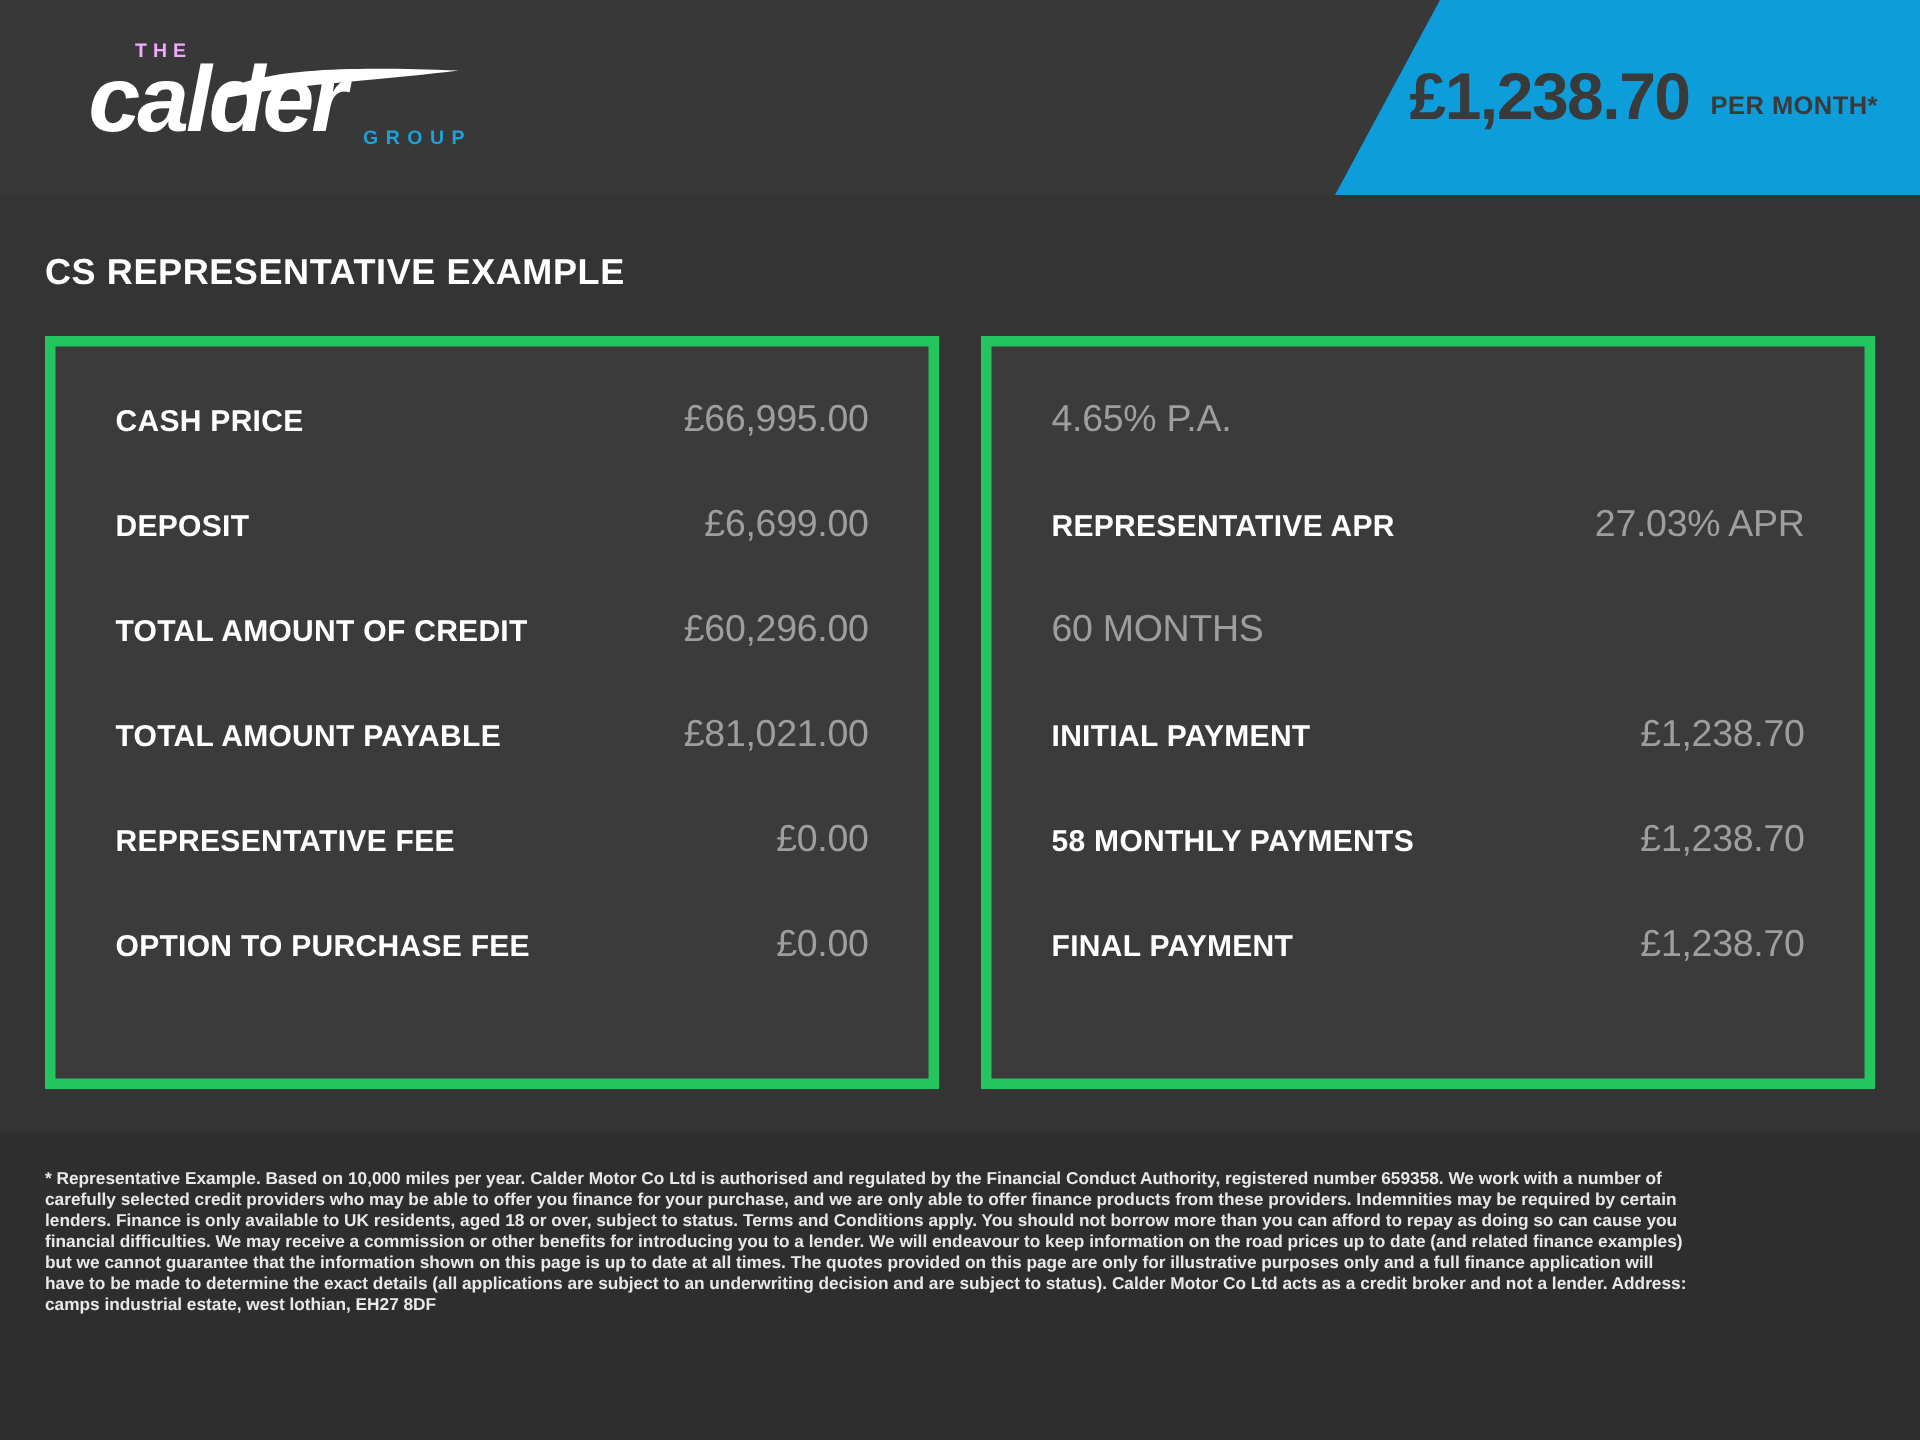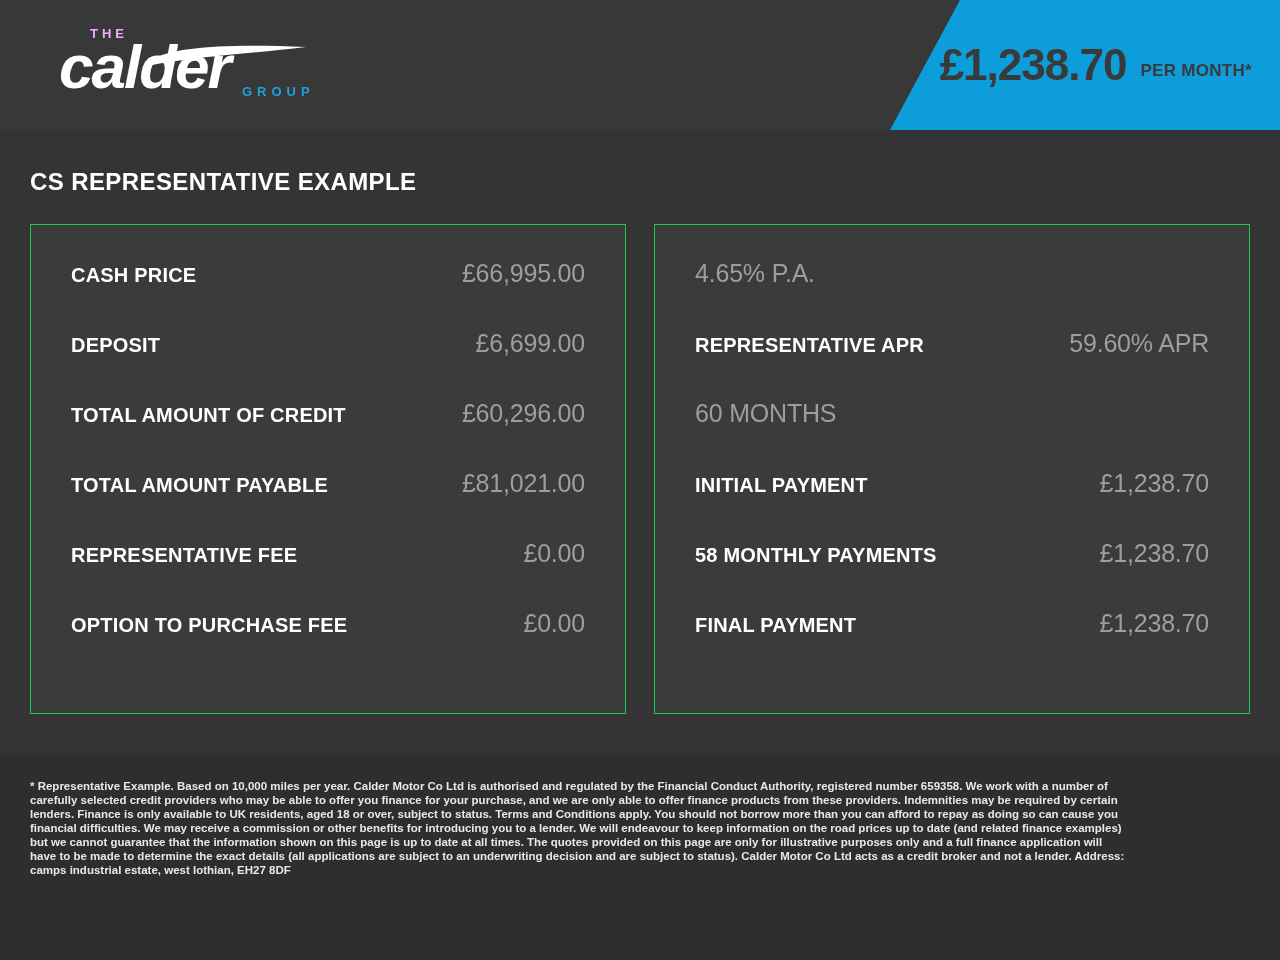--- a/index.html
+++ b/index.html
@@ -118,21 +118,21 @@
 
   
   .panels {
     display: flex;
     gap: 28px;
     padding: 28px 30px 0 30px;
   }
   .panel {
     flex: 1;
     background: #3b3b3b;
-    border: 1px solid #22c55e;
+    border: 7px solid #22c55e;
     padding: 34px 40px 34px 40px;
     min-height: 470px;
   }
   .row {
     display: flex;
     align-items: baseline;
     justify-content: space-between;
     height: 70px;
   }
   .row-label {
@@ -221,21 +221,21 @@
         <span class="row-value">£0.00</span>
       </div>
     </div>
 
     <div class="panel">
       <div class="row">
         <span class="row-value">4.65% P.A.</span>
       </div>
       <div class="row">
         <span class="row-label">REPRESENTATIVE APR</span>
-        <span class="row-value">59.60% APR</span>
+        <span class="row-value">27.03% APR</span>
       </div>
       <div class="row">
         <span class="row-value">60 MONTHS</span>
       </div>
       <div class="row">
         <span class="row-label">INITIAL PAYMENT</span>
         <span class="row-value">£1,238.70</span>
       </div>
       <div class="row">
         <span class="row-label">58 MONTHLY PAYMENTS</span>

